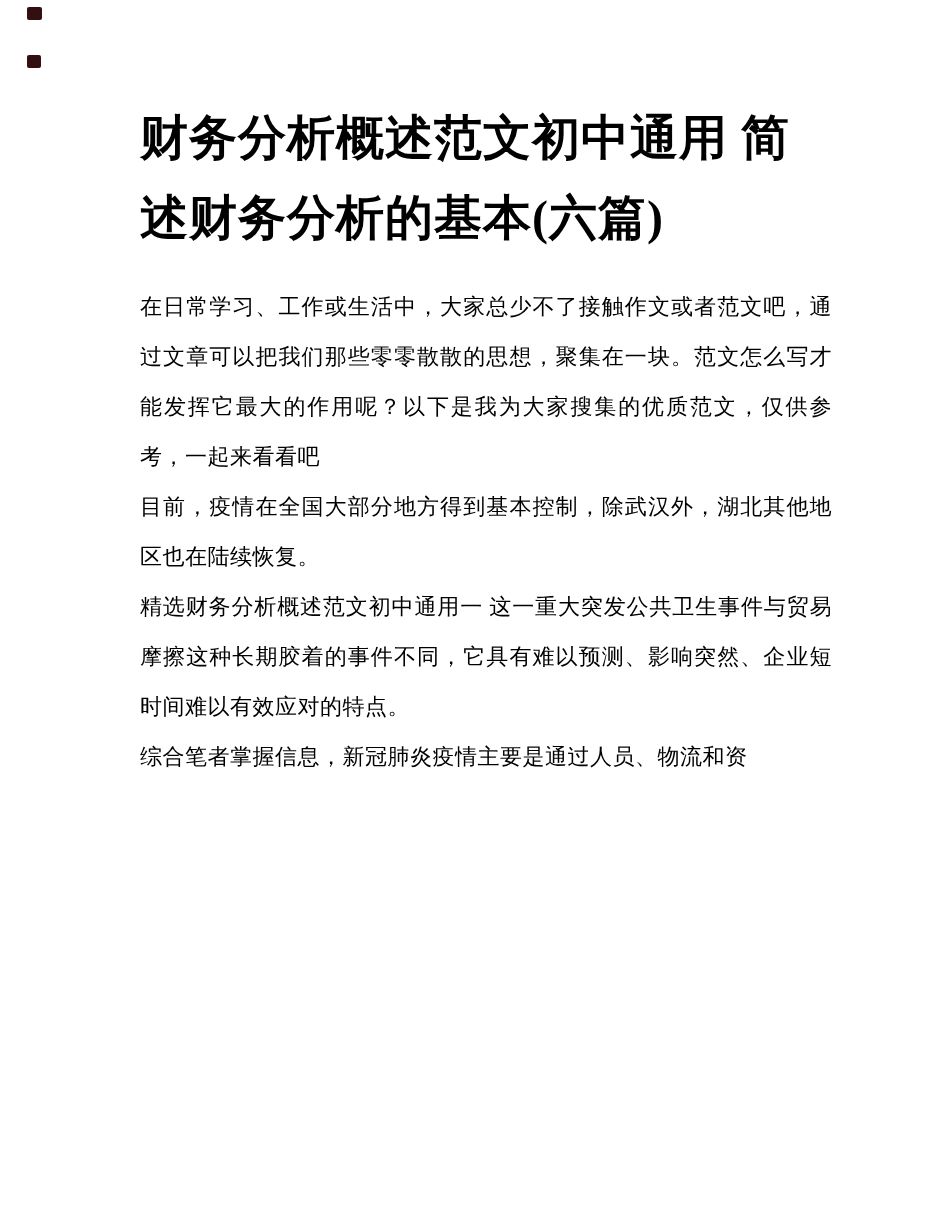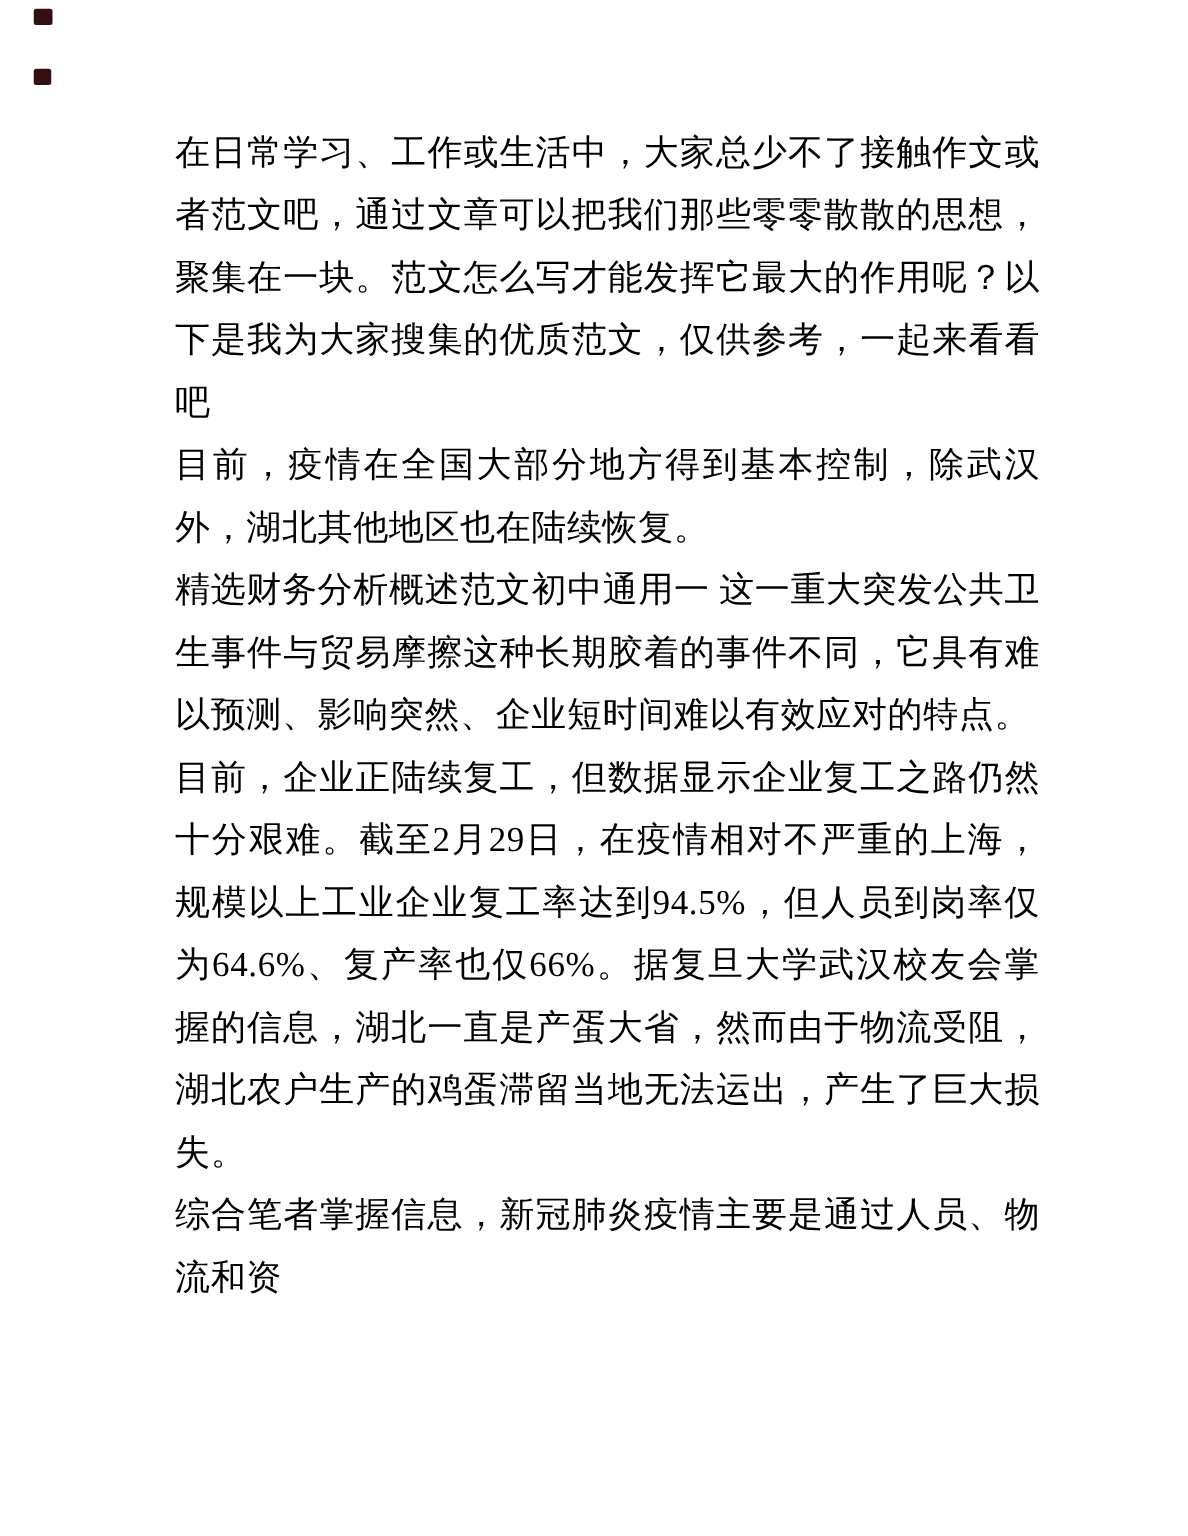--- a/index.html
+++ b/index.html
@@ -36,39 +36,39 @@
     margin: 0 0 24px 0;
     font-weight: bold;
     font-size: 48px;
     line-height: 80px;
     letter-spacing: 1px;
     text-align: left;
     color: #000000;
   }
   .paragraphs p {
     margin: 0;
-    font-size: 28px;
+    font-size: 22px;
     line-height: 50px;
     text-align: justify;
     letter-spacing: 0.5px;
     color: #000000;
   }
 </style>
 </head>
 <body>
 
 <div class="page">
 
   <div class="corner-mark m1"></div>
   <div class="corner-mark m2"></div>
 
   <div class="content">
+    <h1 class="doc-title">财务分析概述范文初中通用 简述财务分析的基本(六篇)</h1>
 
     <div class="paragraphs">
       <p>在日常学习、工作或生活中，大家总少不了接触作文或者范文吧，通过文章可以把我们那些零零散散的思想，聚集在一块。范文怎么写才能发挥它最大的作用呢？以下是我为大家搜集的优质范文，仅供参考，一起来看看吧</p>
       <p>目前，疫情在全国大部分地方得到基本控制，除武汉外，湖北其他地区也在陆续恢复。</p>
       <p>精选财务分析概述范文初中通用一 这一重大突发公共卫生事件与贸易摩擦这种长期胶着的事件不同，它具有难以预测、影响突然、企业短时间难以有效应对的特点。</p>
-      <p>目前，企业正陆续复工，但数据显示企业复工之路仍然十分艰难。截至2月29日，在疫情相对不严重的上海，规模以上工业企业复工率达到94.5%，但人员到岗率仅为64.6%、复产率也仅66%。据复旦大学武汉校友会掌握的信息，湖北一直是产蛋大省，然而由于物流受阻，湖北农户生产的鸡蛋滞留当地无法运出，产生了巨大损失。</p>
       <p>综合笔者掌握信息，新冠肺炎疫情主要是通过人员、物流和资</p>
     </div>
   </div>
 
 </div>
 
 </body></html>

